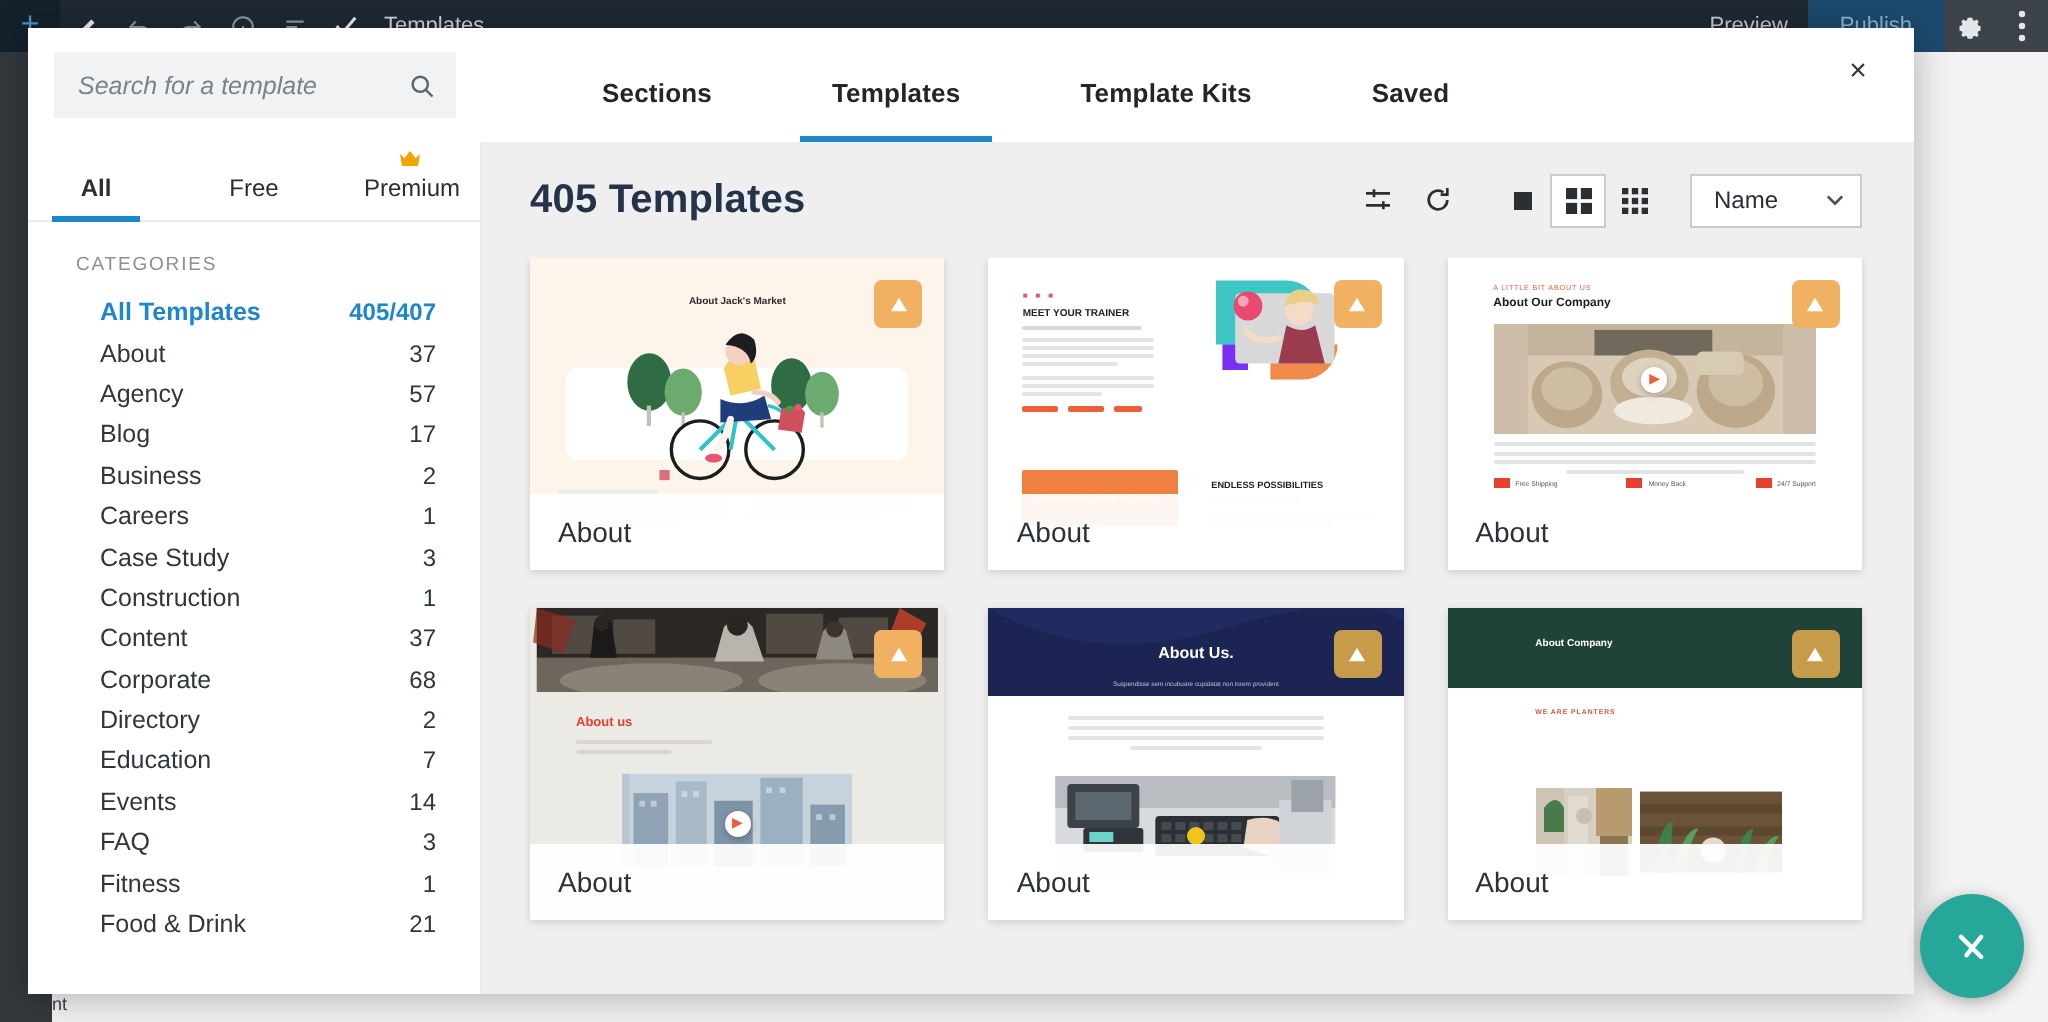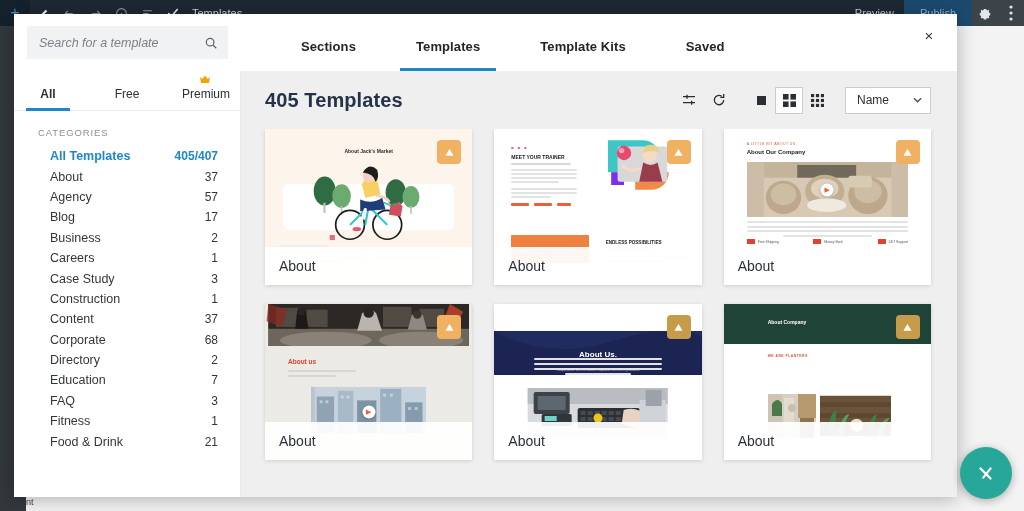--- a/index.html
+++ b/index.html
@@ -383,20 +383,24 @@
           <span class="cat-name">Corporate</span>
           <span class="cat-count">68</span>
         </div>
         <div class="category-row">
           <span class="cat-name">Directory</span>
           <span class="cat-count">2</span>
         </div>
         <div class="category-row">
           <span class="cat-name">Education</span>
           <span class="cat-count">7</span>
+        </div>
+        <div class="category-row">
+          <span class="cat-name">Events</span>
+          <span class="cat-count">14</span>
         </div>
         <div class="category-row">
           <span class="cat-name">FAQ</span>
           <span class="cat-count">3</span>
         </div>
         <div class="category-row">
           <span class="cat-name">Fitness</span>
           <span class="cat-count">1</span>
         </div>
         <div class="category-row">
@@ -699,21 +703,21 @@
                 <path d="M12 2l9 15H3L12 2z"></path>
               </svg>
           </div>
           <div class="card-footer">
             <span class="card-title">About</span>
           </div>
         </div>
 
         <div class="template-card">
           <div class="card-preview c5">
-            <div class="c5-head" style="position:absolute;left:0;right:0;top:0;height:44px;overflow:hidden;margin-top:27px;">
+            <div class="c5-head" style="position:absolute;left:0;right:0;top:0;height:44px;overflow:hidden;">
               <svg viewBox="0 0 210 44" style="position:absolute;inset:0;width:100%;height:100%;">
                 <rect width="210" height="44" fill="#1b2452"></rect>
                 <path d="M0 0 q55 30 120 10 T210 6 V0z" fill="#24306a" opacity=".6"></path>
               </svg>
               <div style="position:absolute;left:0;right:0;top:12px;text-align:center;">
                 <span style="font-size:8px;font-weight:bold;color:#fff;">About Us.</span>
               </div>
               <div style="position:absolute;left:0;right:0;top:26px;text-align:center;">
                 <span style="font-size:3.2px;color:#b9c0d9;">Suspendisse sem incubuare cupidatat non lorem provident</span>
               </div>

